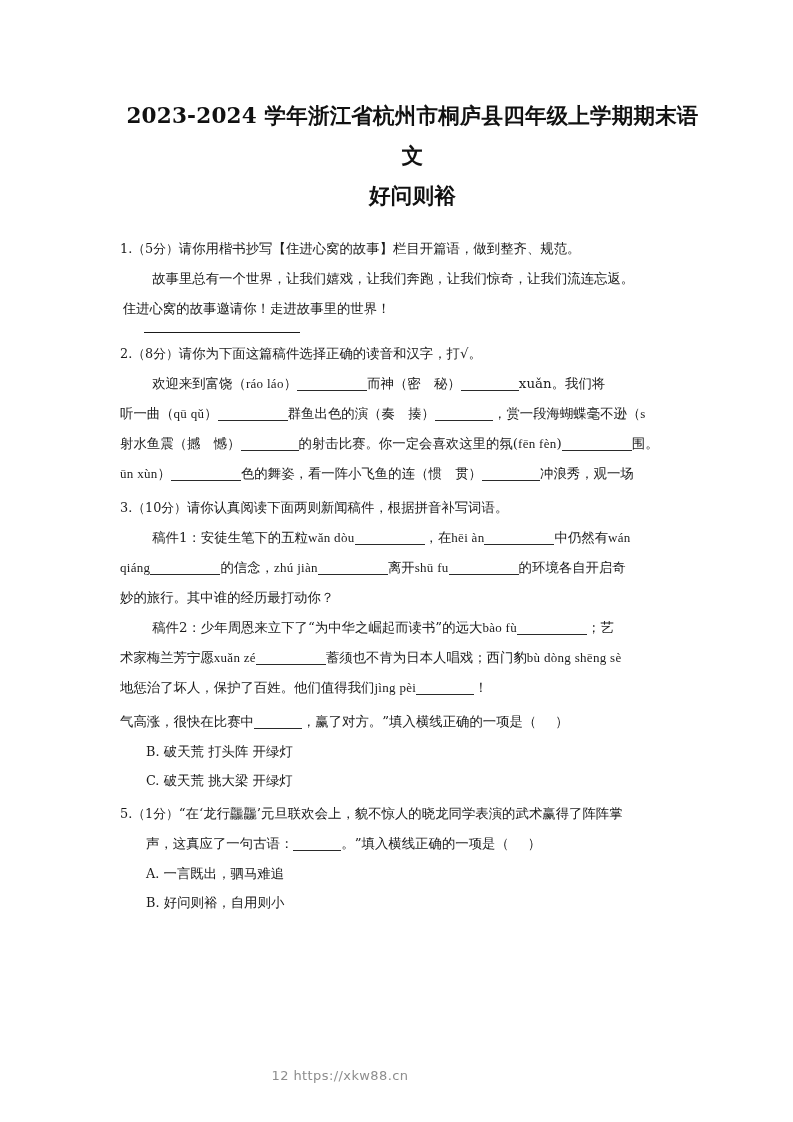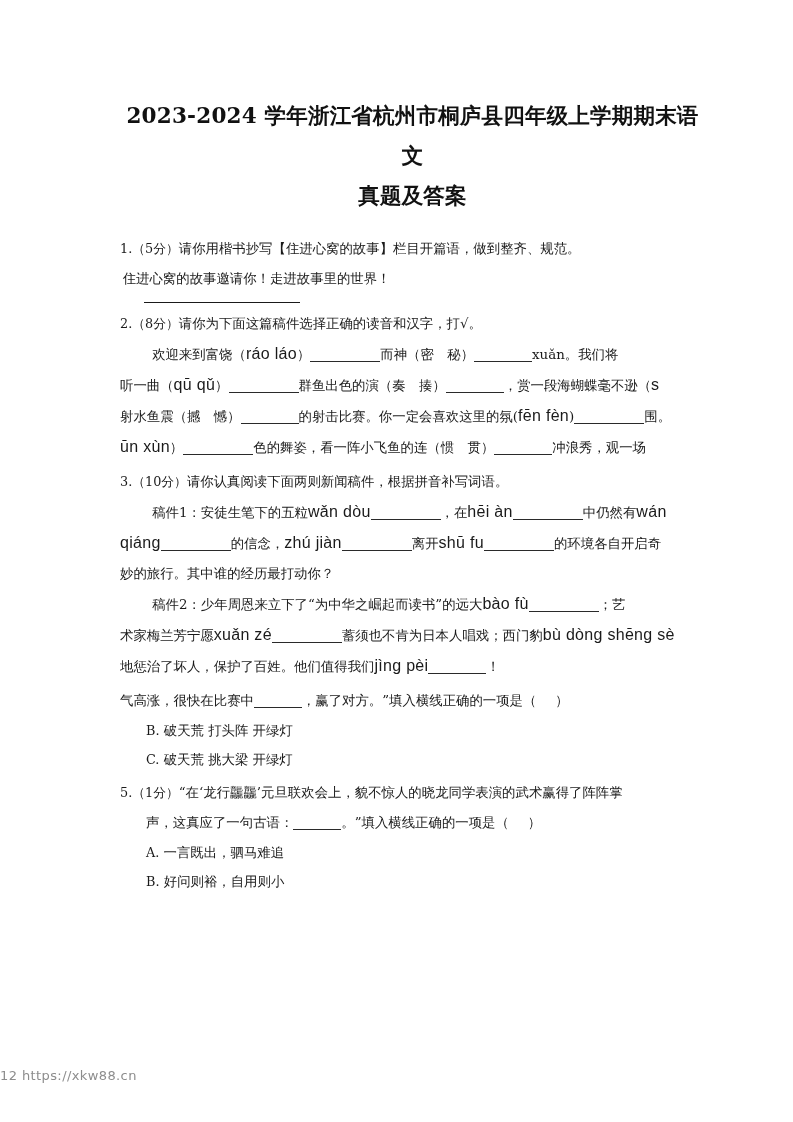--- a/index.html
+++ b/index.html
@@ -48,22 +48,22 @@
   .para {
     font-size: 13.4px;
     line-height: 30px;
     text-align: justify;
     text-justify: inter-ideograph;
   }
   .indent { text-indent: 2.4em; }
   .indent-sm { text-indent: 0.2em; font-family: Liberation Serif, serif; }
 
   .pinyin {
-    font-family: Liberation Sans, sans-serif;
-    font-size: 16px;
+    font-family: Liberation Serif, serif;
+    font-size: 13px;
     letter-spacing: 0.3px;
   }
   .num {
     font-family: "DejaVu Serif", "Liberation Serif", serif;
     font-size: 12.8px;
   }
 
   
   .blk {
     display: inline-block;
@@ -96,40 +96,42 @@
   }
 
   .sp-wide { letter-spacing: 2px; }
 
   
   .footer {
     position: absolute;
     left: 0;
     top: 1068px;
     width: 680px;
+    text-align: center;
     font-family: "DejaVu Sans", "Liberation Sans", sans-serif;
     font-size: 13px;
     color: #8d8d8d;
     letter-spacing: 0.4px;
   }
 </style>
 </head>
 <body>
 
 <div class="page">
 
   <h1 class="doc-title">
     <div>2023-2024 学年浙江省杭州市桐庐县四年级上学期期末语文</div>
-    <div>真题及答案</div>
+    <div>好问则裕</div>
   </h1>
 
   <div class="q">
     <div class="q-head">
       <span class="num">1.</span><span class="num">（5分）</span><span>请你用楷书抄写【住进心窝的故事】栏目开篇语，做到整齐、规范。</span>
     </div>
+    <div class="para indent">故事里总有一个世界，让我们嬉戏，让我们奔跑，让我们惊奇，让我们流连忘返。</div>
     <div class="para indent-sm">住进心窝的故事邀请你！走进故事里的世界！</div>
     <div class="rule"></div>
   </div>
 
   <div class="q">
     <div class="q-head">
       <span class="num">2.</span><span class="num">（8分）</span><span>请你为下面这篇稿件选择正确的读音和汉字，打√。</span>
     </div>
 
     <div class="para indent"><span>欢迎来到富饶（</span><span class="pinyin">ráo láo</span><span>）</span><span class="blk blk-l"></span><span>而神（密　秘）</span><span class="blk blk-m"></span><span>xuǎn。我们将</span></div>

